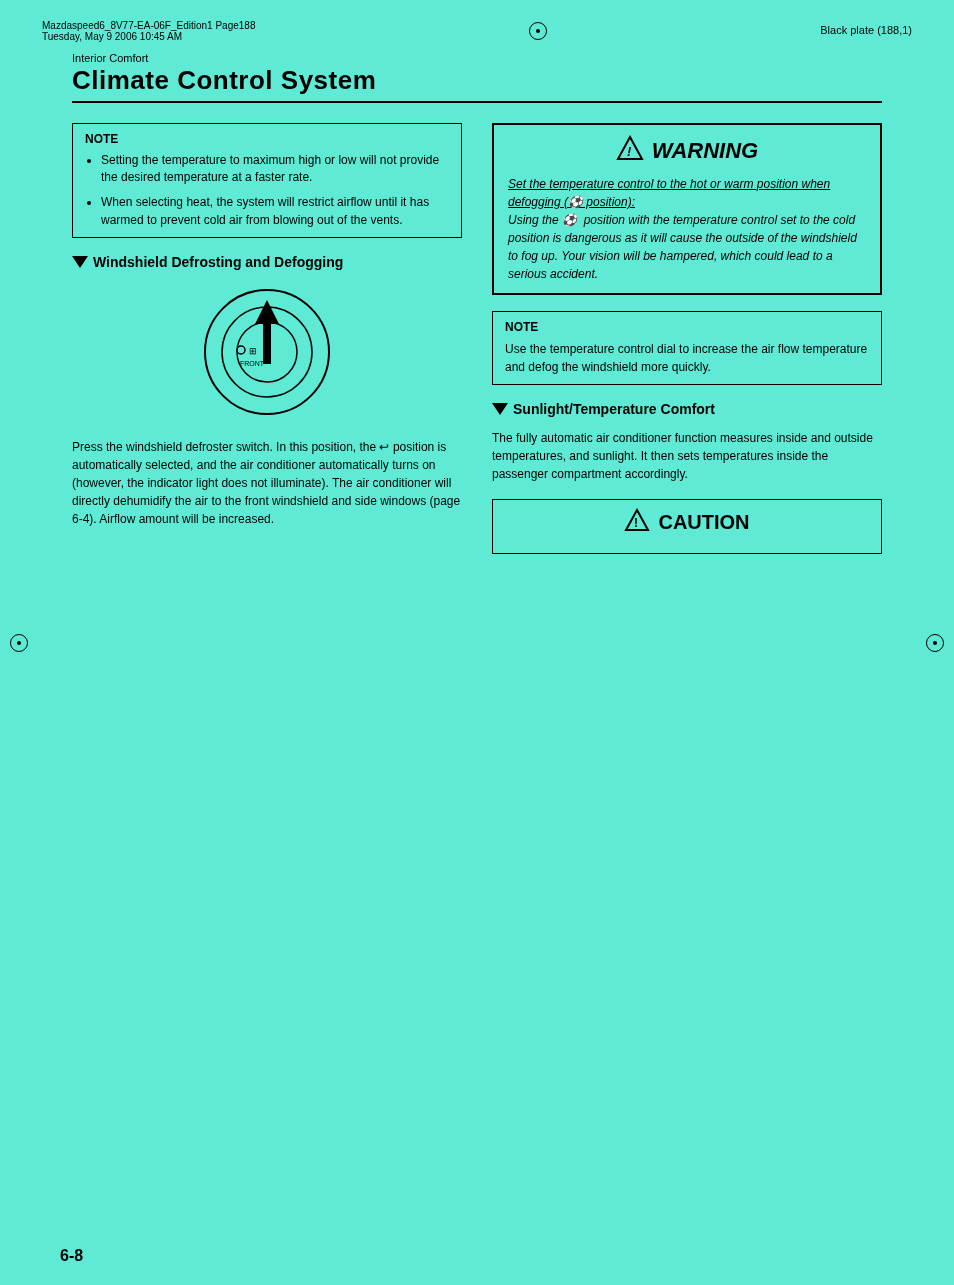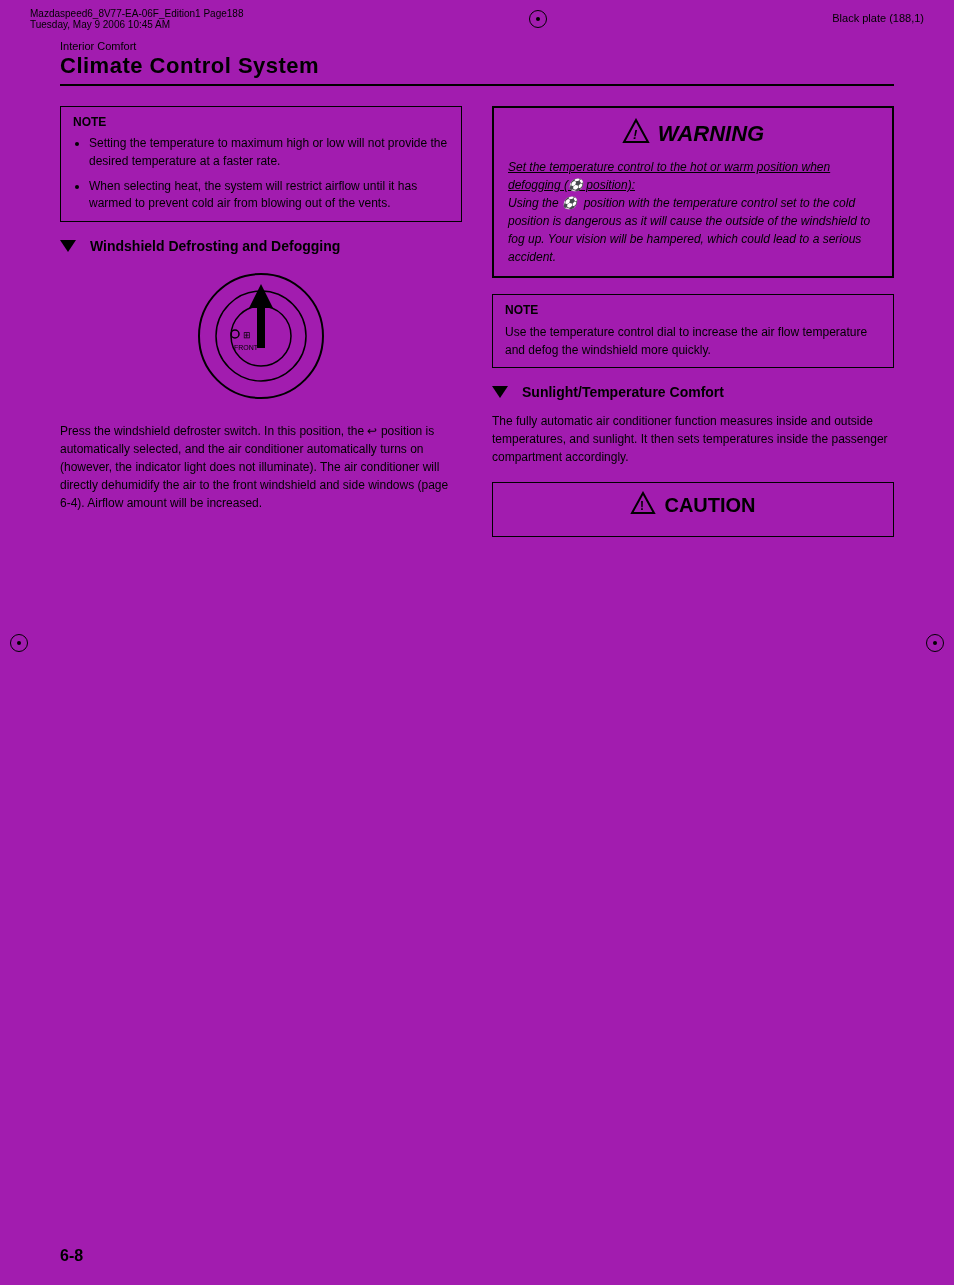--- a/index.html
+++ b/index.html
@@ -10,23 +10,23 @@
       color: #000;
       width: 954px;
       min-height: 1285px;
       position: relative;
     }
 
     
     .page-wrapper {
       width: 954px;
       min-height: 1285px;
-      background: #a21caf;
+      background: #5eead4;
       position: relative;
-      padding: 0;
+      padding: 12px;
     }
 
     
     .top-marks {
       display: flex;
       justify-content: space-between;
       align-items: flex-start;
       padding: 8px 30px 0 30px;
       font-size: 10px;
       color: #000;
@@ -107,21 +107,21 @@
     }
 
     .section-label {
       font-size: 11px;
       font-weight: normal;
       color: #000;
       margin-bottom: 2px;
     }
 
     .page-title {
-      font-size: 22px;
+      font-size: 26px;
       font-weight: bold;
       color: #000;
       letter-spacing: 0.5px;
       line-height: 1.1;
     }
 
     .title-divider {
       border: none;
       border-top: 2px solid #000;
       margin: 4px 0 20px 0;
@@ -172,21 +172,21 @@
       margin-bottom: 0;
     }
 
     
     .section-heading {
       font-size: 14px;
       font-weight: bold;
       margin-bottom: 12px;
       display: flex;
       align-items: center;
-      gap: 12px;
+      gap: 3px;
     }
 
     .triangle-icon {
       display: inline-block;
       width: 0;
       height: 0;
       border-left: 8px solid transparent;
       border-right: 8px solid transparent;
       border-top: 12px solid #000;
       margin-right: 2px;

